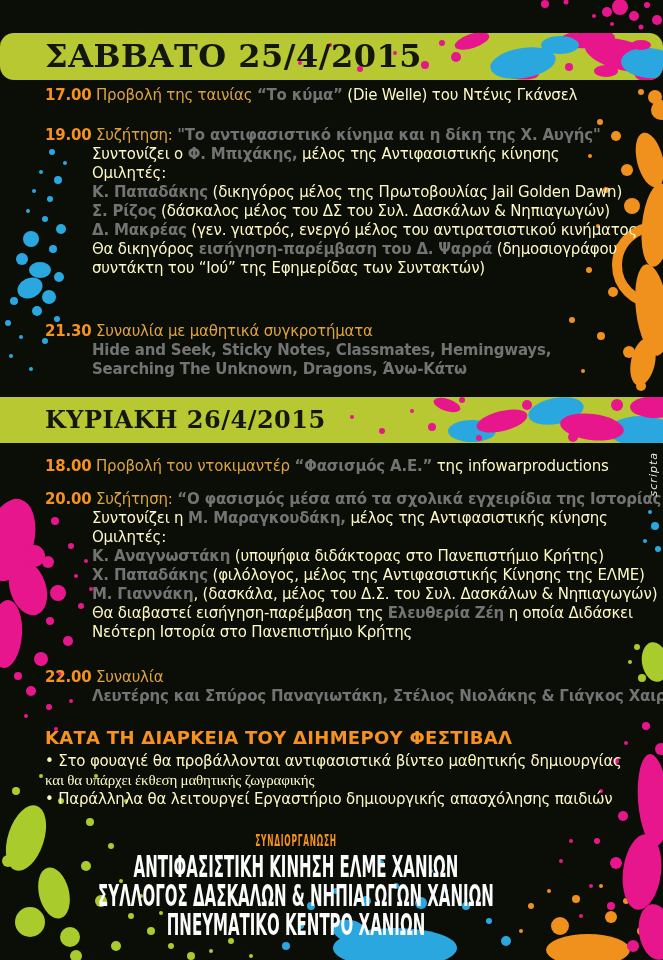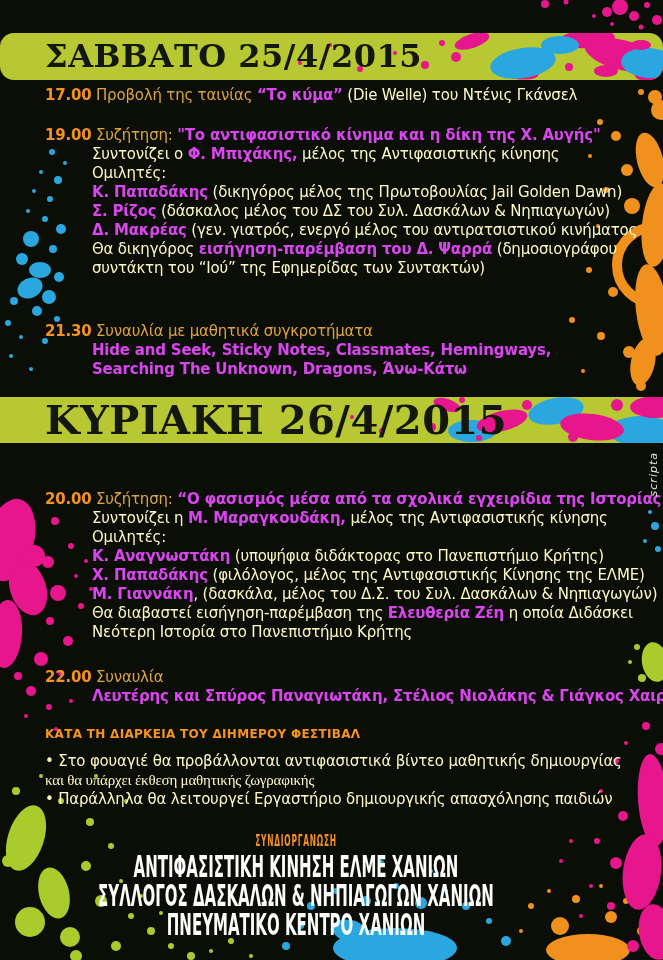--- a/index.html
+++ b/index.html
@@ -4,30 +4,30 @@
 <style>
   html,body{margin:0;padding:0;background:#222;}
   .poster{position:relative;width:663px;height:960px;background:#0b0d07;overflow:hidden;
           font-family:"DejaVu Sans","Liberation Sans",sans-serif;}
   .splat-layer{position:absolute;left:0;top:0;width:663px;height:960px;z-index:1;pointer-events:none;}
   .band{position:absolute;left:0;width:663px;background:#b7c832;overflow:hidden;z-index:2;}
   .band svg{position:absolute;left:0;top:0;}
   .band h1{position:relative;margin:0;padding-left:45px;z-index:2;
            font-family:"DejaVu Serif","Liberation Serif",serif;font-weight:bold;color:#14170d;letter-spacing:0.5px;}
   .band1{top:33px;height:47px;border-radius:14px;}  .band1 h1{font-size:32px;line-height:46px;}
-  .band2{top:397px;height:46px;} .band2 h1{font-size:40px;line-height:45px;}
+  .band2{top:397px;height:46px;} .band2 h1{font-size:24px;line-height:45px;}
   .evt{position:absolute;left:45px;z-index:3;}
   .line{white-space:nowrap;height:19px;line-height:19px;font-size:15px;letter-spacing:-0.2px;color:#efece2;}
   .cont{margin-left:47px;}
   .time{font-weight:bold;color:#f6921e;}
   .ol{color:#dda43f;}
-  .b{font-weight:bold;color:#d946ef;}
+  .b{font-weight:bold;color:#737373;}
   .w{color:#fef9c3;}
   .fest-head{position:absolute;left:45px;top:727px;z-index:3;white-space:nowrap;
-             font-size:12px;font-weight:bold;color:#f6921e;letter-spacing:0.3px;}
+             font-size:18px;font-weight:bold;color:#f6921e;letter-spacing:0.3px;}
   .bullets{position:absolute;left:45px;top:752px;z-index:3;}
   .bullet-indent{font-family:Liberation Serif, serif;}
   .footer{position:absolute;top:833px;left:-304px;width:1200px;z-index:3;text-align:center;
           transform:scaleX(0.5);transform-origin:50% 0;color:#fff;}
   .footer .syn{font-size:15px;line-height:17px;font-weight:bold;color:#f6921e;letter-spacing:1.5px;margin-bottom:2px;}
   .footer .org{font-size:30px;line-height:29px;font-weight:bold;color:#fcfcfc;}
   .scripta{position:absolute;top:452px;right:3px;z-index:3;color:#e8e8e8;font-size:11px;font-style:italic;
            writing-mode:vertical-rl;transform:rotate(180deg);letter-spacing:1px;}
 </style>
 </head>
@@ -286,20 +286,23 @@
           <circle cx="573" cy="40" r="5"></circle>
         <ellipse cx="592" cy="30" rx="32" ry="13" transform="rotate(7 592 30)"></ellipse>
         <ellipse cx="656" cy="10" rx="26" ry="11"></ellipse>
         <circle cx="462" cy="3" r="3"></circle>
           <circle cx="479" cy="41" r="3"></circle>
       </g>
     </svg>
     <h1>ΚΥΡΙΑΚΗ 26/4/2015</h1>
   </div>
 
+  <div class="evt" style="top:457px">
+    <div class="line"><span class="time">18.00</span><span class="ol"> Προβολή του ντοκιμαντέρ </span><span class="b">“Φασισμός Α.Ε.”</span><span class="w"> της infowarproductions</span></div>
+  </div>
 
   <div class="evt" style="top:490px">
     <div class="line"><span class="time">20.00</span><span class="ol"> Συζήτηση: </span><span class="b">“Ο φασισμός μέσα από τα σχολικά εγχειρίδια της Ιστορίας”</span></div>
     <div class="line cont"><span class="w">Συντονίζει η </span><span class="b">Μ. Μαραγκουδάκη,</span><span class="w"> μέλος της Αντιφασιστικής κίνησης</span></div>
     <div class="line cont"><span class="w">Ομιλητές:</span></div>
     <div class="line cont"><span class="b">Κ. Αναγνωστάκη</span><span class="w"> (υποψήφια διδάκτορας στο Πανεπιστήμιο Κρήτης)</span></div>
     <div class="line cont"><span class="b">Χ. Παπαδάκης</span><span class="w"> (φιλόλογος, μέλος της Αντιφασιστικής Κίνησης της ΕΛΜΕ)</span></div>
     <div class="line cont"><span class="b">Μ. Γιαννάκη</span><span class="w">, (δασκάλα, μέλος του Δ.Σ. του Συλ. Δασκάλων &amp; Νηπιαγωγών)</span></div>
     <div class="line cont"><span class="w">Θα διαβαστεί εισήγηση-παρέμβαση της </span><span class="b">Ελευθερία Ζέη</span><span class="w"> η οποία Διδάσκει</span></div>
     <div class="line cont"><span class="w">Νεότερη Ιστορία στο Πανεπιστήμιο Κρήτης</span></div>

